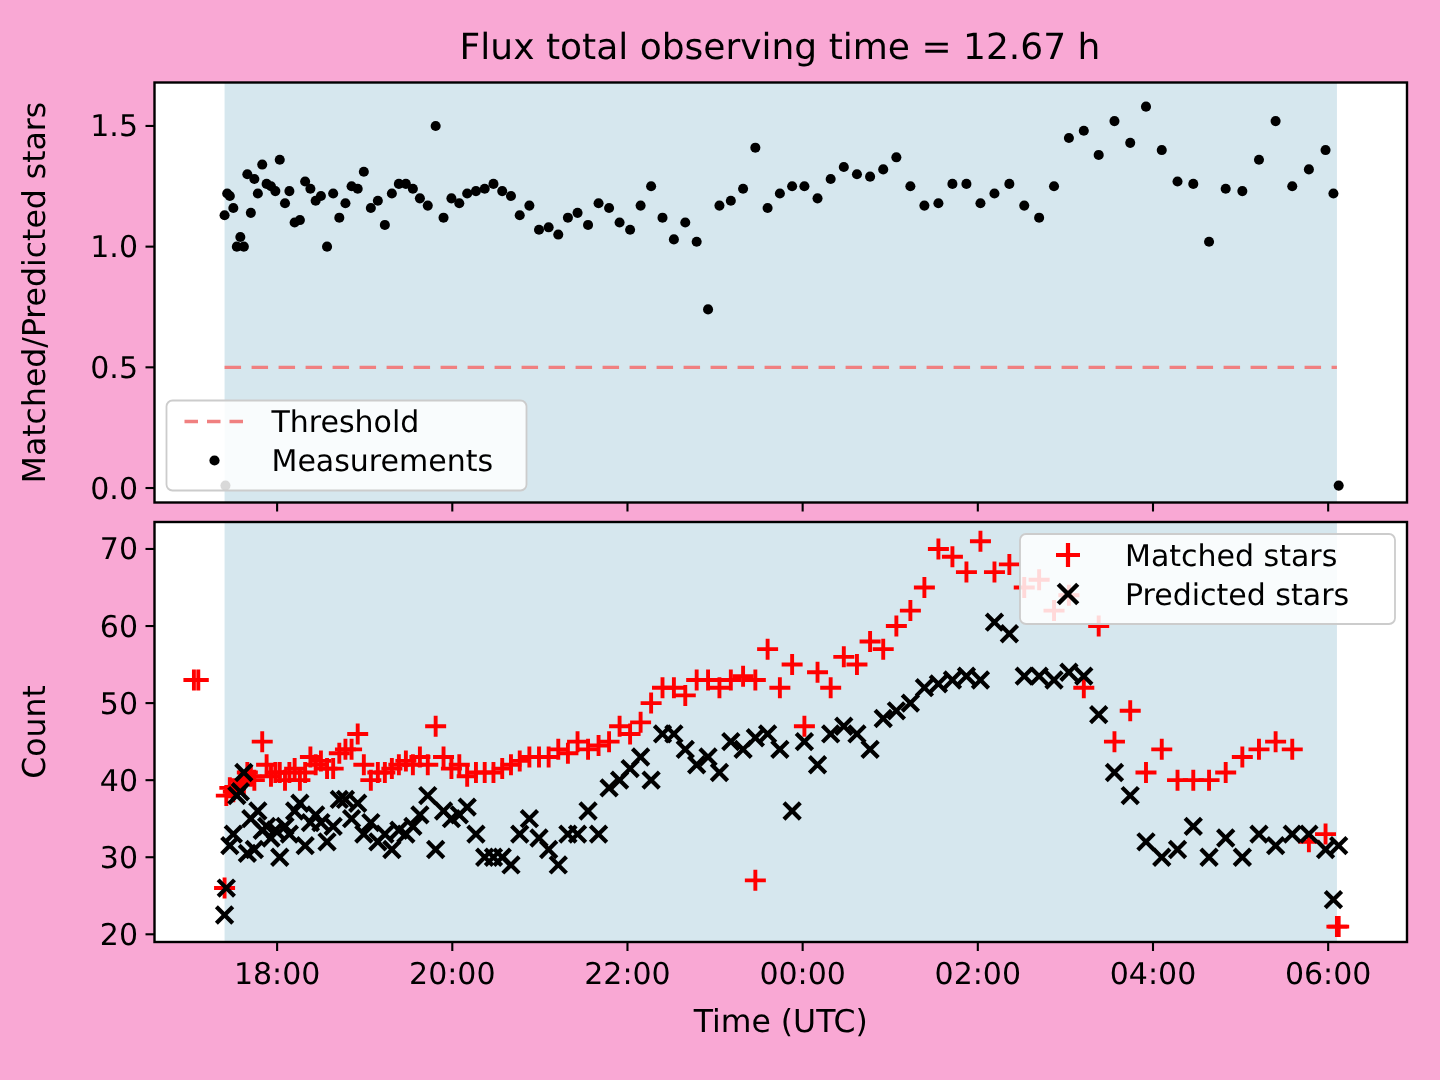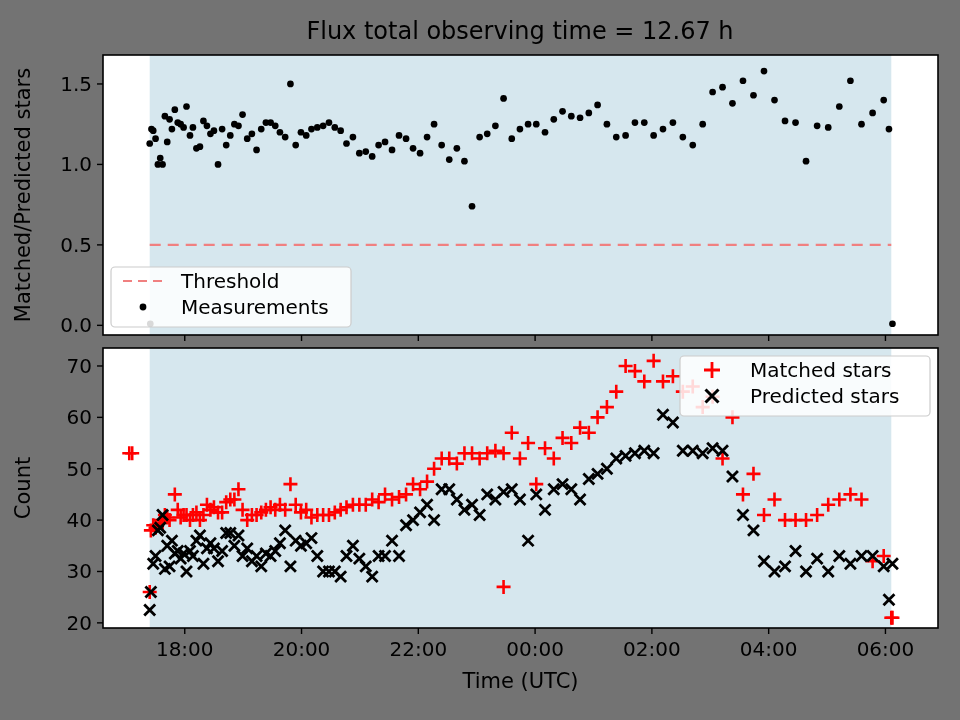--- a/index.html
+++ b/index.html
@@ -5,21 +5,21 @@
   * { box-sizing: border-box; }
   html, body {
     margin: 0; padding: 0;
     width: 960px; height: 720px;
     background: #ffffff;
     font-family: "DejaVu Sans", sans-serif;
   }
   #figure {
     position: relative;
     width: 960px; height: 720px;
-    background: #737373;
+    background: #f9a8d4;
     overflow: hidden;
   }
   #figure svg { display: block; }
   .axis-line { stroke: #000000; stroke-width: 1.6; fill: none; }
   .tick-line { stroke: #000000; stroke-width: 1.4; }
   .tick-label {
     font-family: "DejaVu Sans", sans-serif;
     font-size: 20px;
     fill: #000000;
   }

